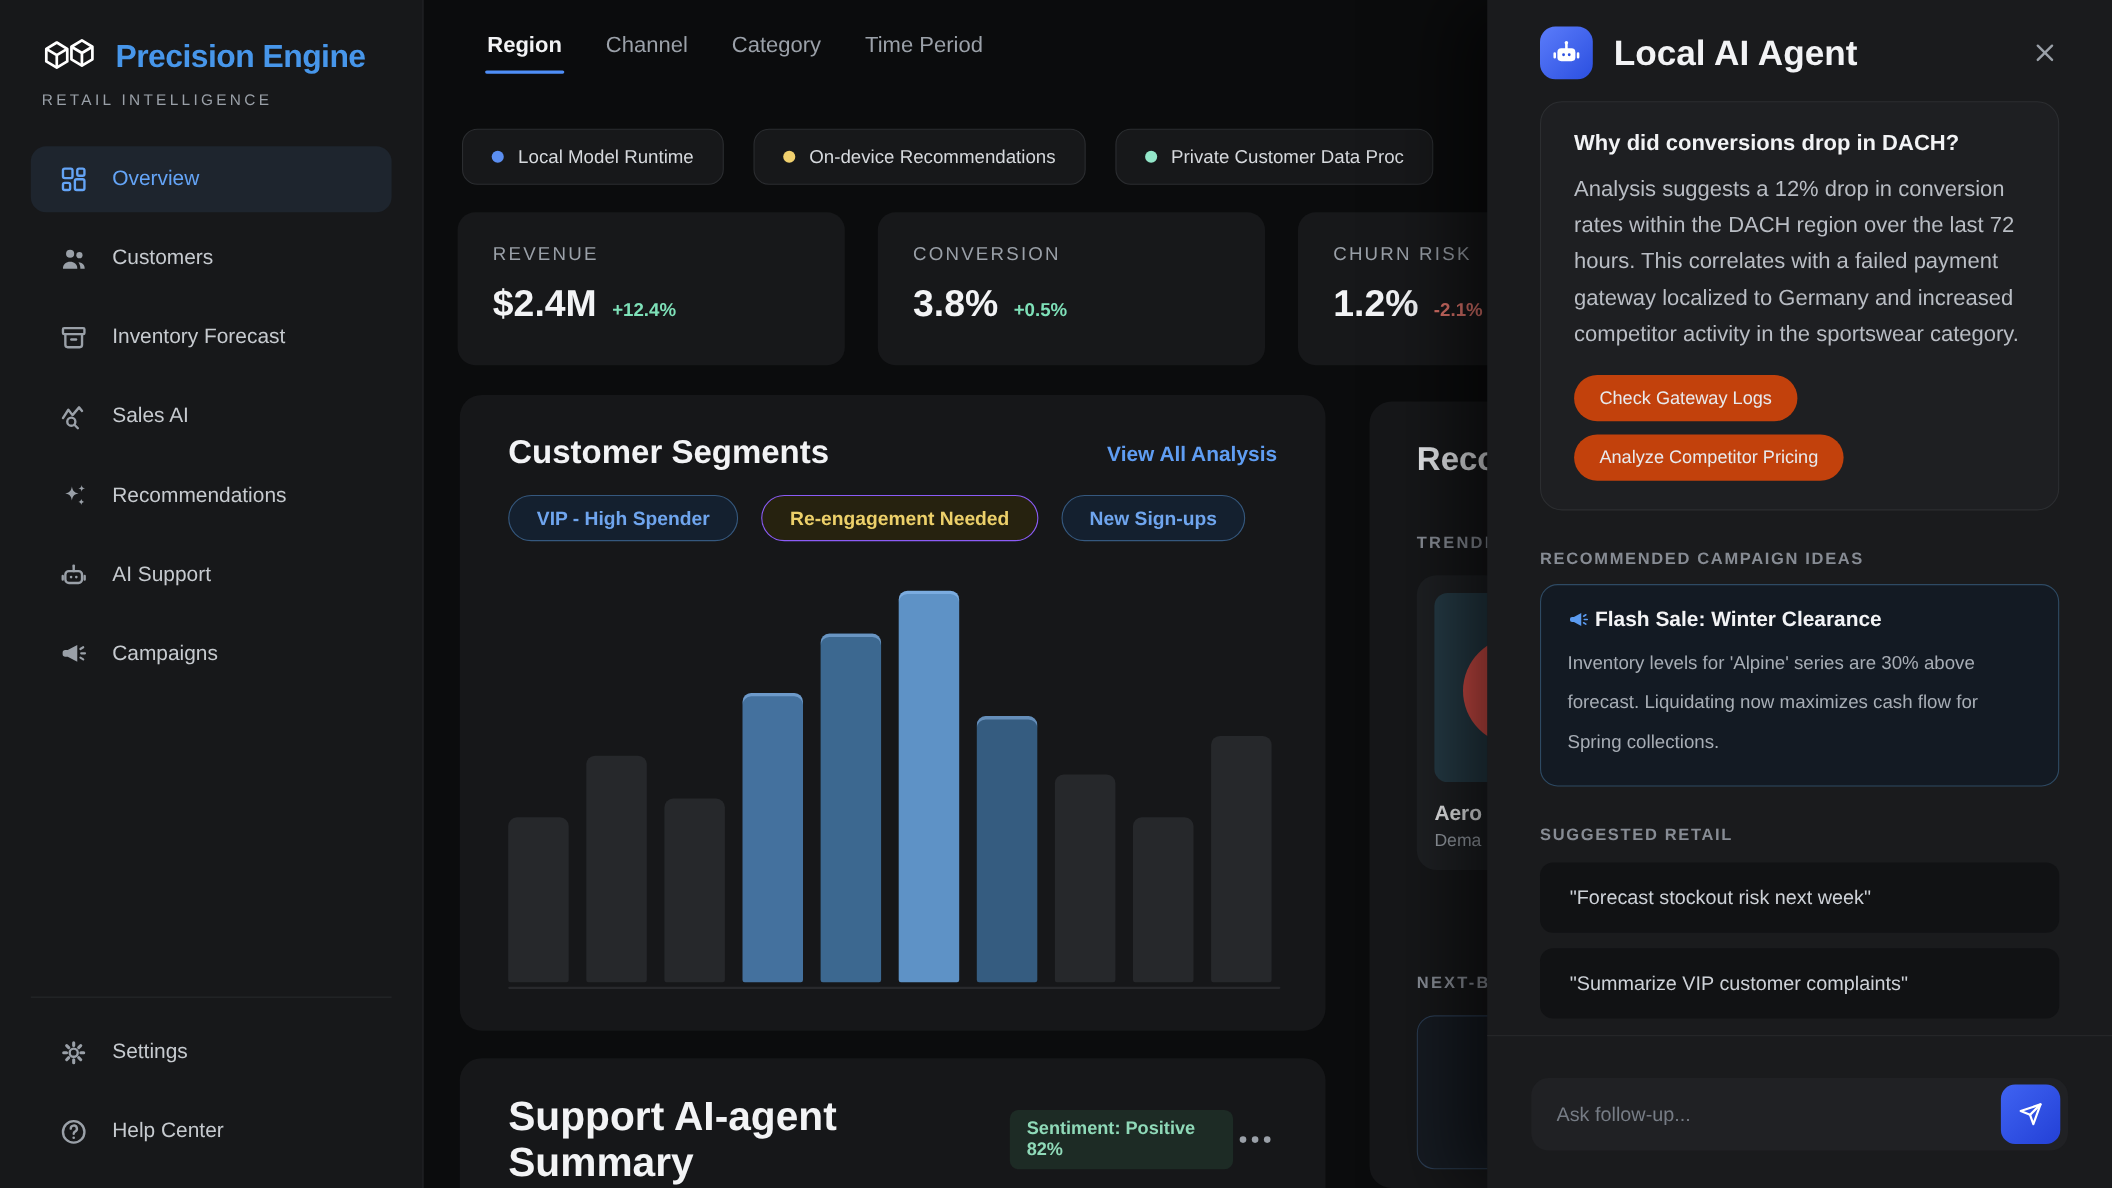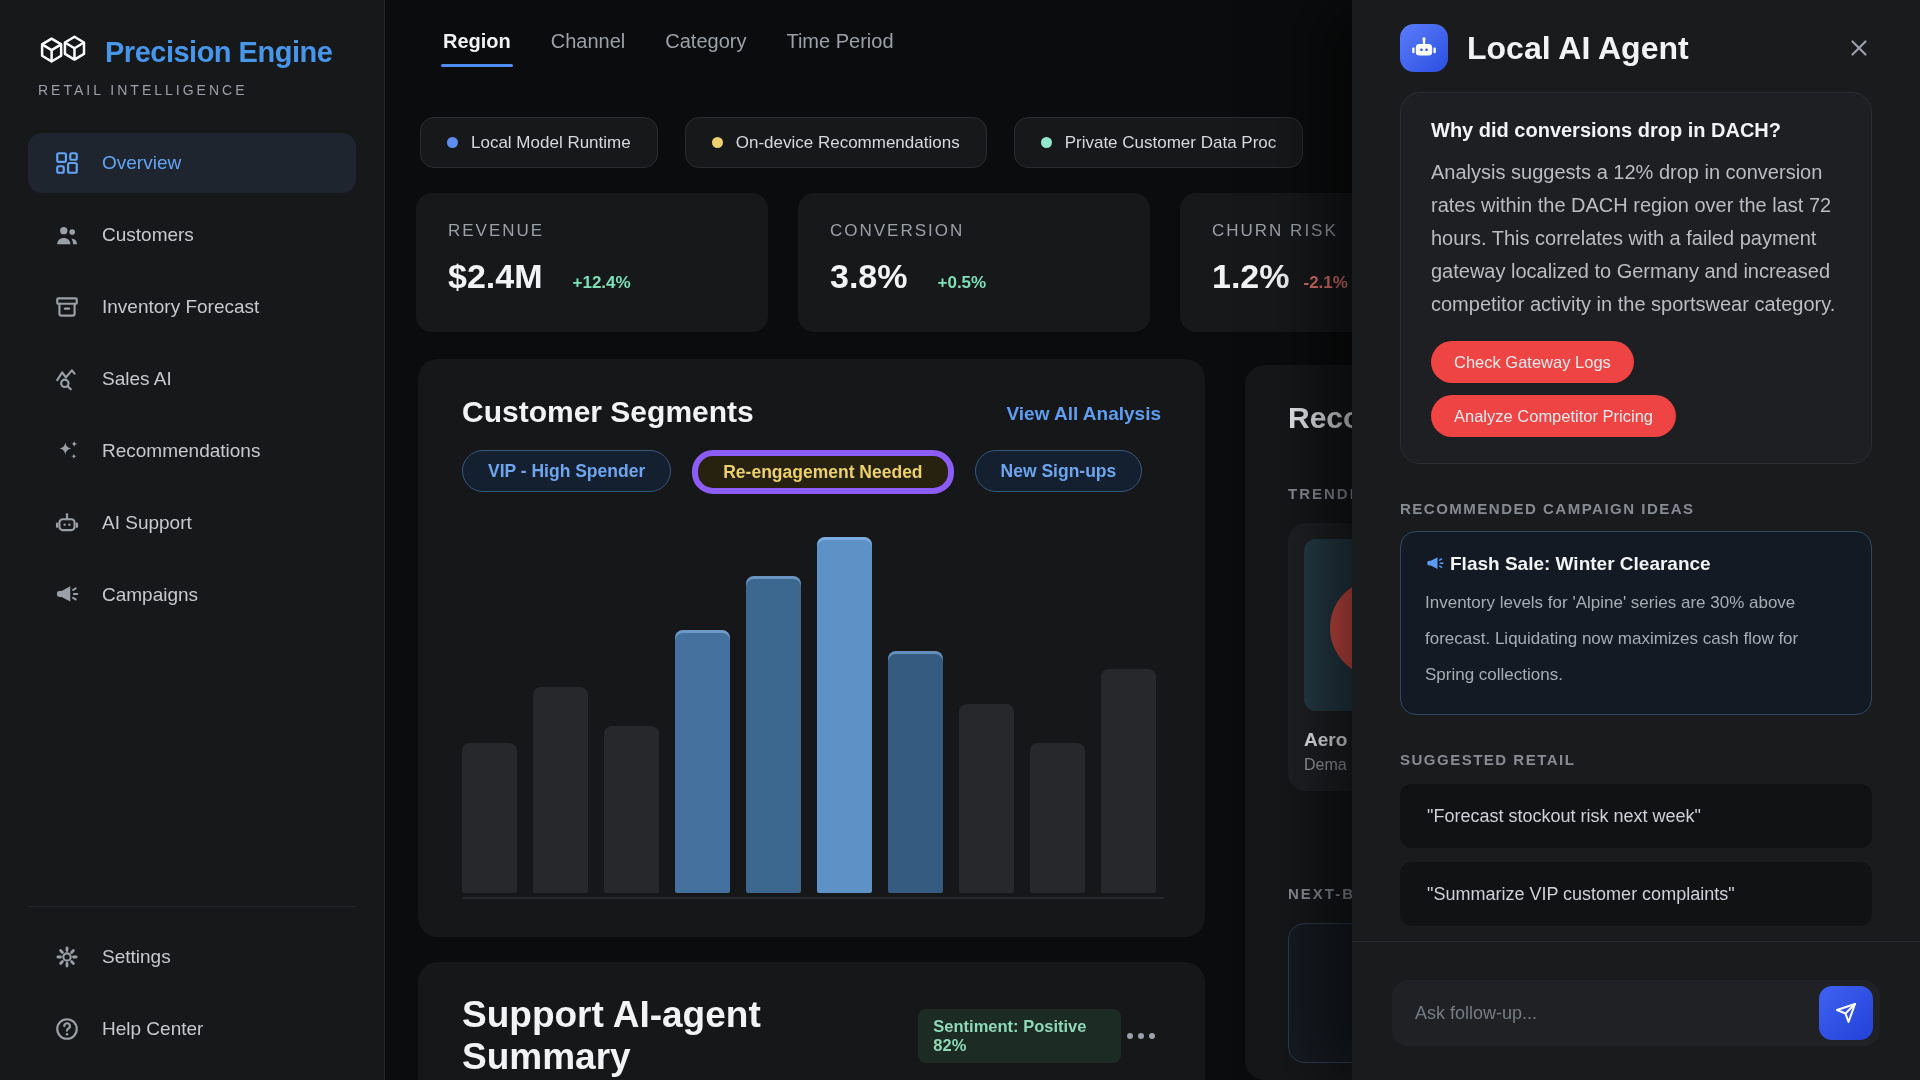--- a/index.html
+++ b/index.html
@@ -45,37 +45,37 @@
   }
   .chip-dot { width:11px; height:11px; border-radius:50%; }
 
   
   .kpis { position:absolute; left:416px; top:193px; display:flex; gap:30px; }
   .kpi-card { width:352px; height:139px; background:#17181a; border-radius:16px; padding:28px 32px; }
   .kpi-label { font-size:17px; color:#9aa0a8; letter-spacing:2px; }
   .kpi-row { display:flex; align-items:baseline; gap:14px; margin-top:16px; }
   .kpi-value { font-size:34px; font-weight:bold; color:#f2f3f5; }
   .kpi-delta { font-size:17px; font-weight:bold; }
-  .kpi-delta.up { color:#7ee0b8;margin-left:16px; }
+  .kpi-delta.up { color:#7ee0b8; }
   .kpi-delta.down { color:#e0756c; }
 
   
   .segments-card {
     position:absolute; left:418px; top:359px; width:787px; height:578px;
     background:#161719; border-radius:20px;
   }
   .seg-title { position:absolute; left:44px; top:36px; font-size:30px; font-weight:bold; color:#f2f3f5; }
   .seg-link { position:absolute; right:44px; top:44px; font-size:19px; font-weight:bold; color:#5f9df2; cursor:pointer; }
   .seg-chips { position:absolute; left:44px; top:91px; display:flex; gap:21px; }
   .seg-chip {
     height:42px; display:flex; align-items:center; padding:16px 25px; border-radius:21px;
     font-size:17.5px; font-weight:bold; cursor:pointer; white-space:nowrap;
   }
   .seg-chip.blue   { background:#14202f; border:1px solid #35587e; color:#6fa5ee; }
-  .seg-chip.yellow { background:#26220f; border:6px solid #8b5cf6; color:#ecd06a; }
+  .seg-chip.yellow { background:#26220f; border:1px solid #8b5cf6; color:#ecd06a; }
   .chart {
     position:absolute; left:44px; bottom:44px; width:696px; height:356px;
     display:flex; align-items:flex-end; gap:16px;
   }
   .chart::after {
     content:""; position:absolute; left:0; right:-6px; bottom:-6px; height:2px;
     background:#28292c; border-radius:1px;
   }
   .bar { width:55px; border-radius:8px 8px 2px 2px; }
   .bar.hl { box-shadow: inset 0 3px 0 rgba(160,205,255,.45); }
@@ -132,21 +132,21 @@
   .agent-title { margin-left:19px; font-size:32px; font-weight:bold; color:#f2f3f5; }
   .agent-close { margin-left:auto; color:#9aa0a8; cursor:pointer; }
   .bubble {
     margin:20px 48px 0; background:#1e1f22; border:1px solid #2c2e31; border-radius:20px;
     padding:26px 30px 26px;
   }
   .bubble-q { font-size:20px; font-weight:bold; color:#f2f3f5; }
   .bubble-a { margin-top:14px; font-size:20px; line-height:33px; color:#b9bdc4; }
   .bubble-actions { margin-top:20px; display:flex; flex-direction:column; align-items:flex-start; gap:12px; }
   .pill-btn {
-    background:#ef4444; border:none; color:#e8eaed; font-size:16.5px;
+    background:#c2410c; border:none; color:#e8eaed; font-size:16.5px;
     font-family:"Liberation Sans",sans-serif; height:42px; padding:0 23px; border-radius:21px; cursor:pointer;
   }
   .panel-label { margin:36px 48px 0; font-size:15px; font-weight:bold; letter-spacing:1.5px; color:#878c94; }
   .campaign-card {
     margin:14px 48px 0; background:#131a23; border:1px solid #2e4a63; border-radius:16px;
     padding:21px 24px; cursor:pointer;
   }
   .campaign-head { display:flex; align-items:center; gap:5px; }
   .campaign-head .cicon { color:#5b9bf0; }
   .campaign-title { font-size:19px; font-weight:bold; color:#f2f3f5; }

